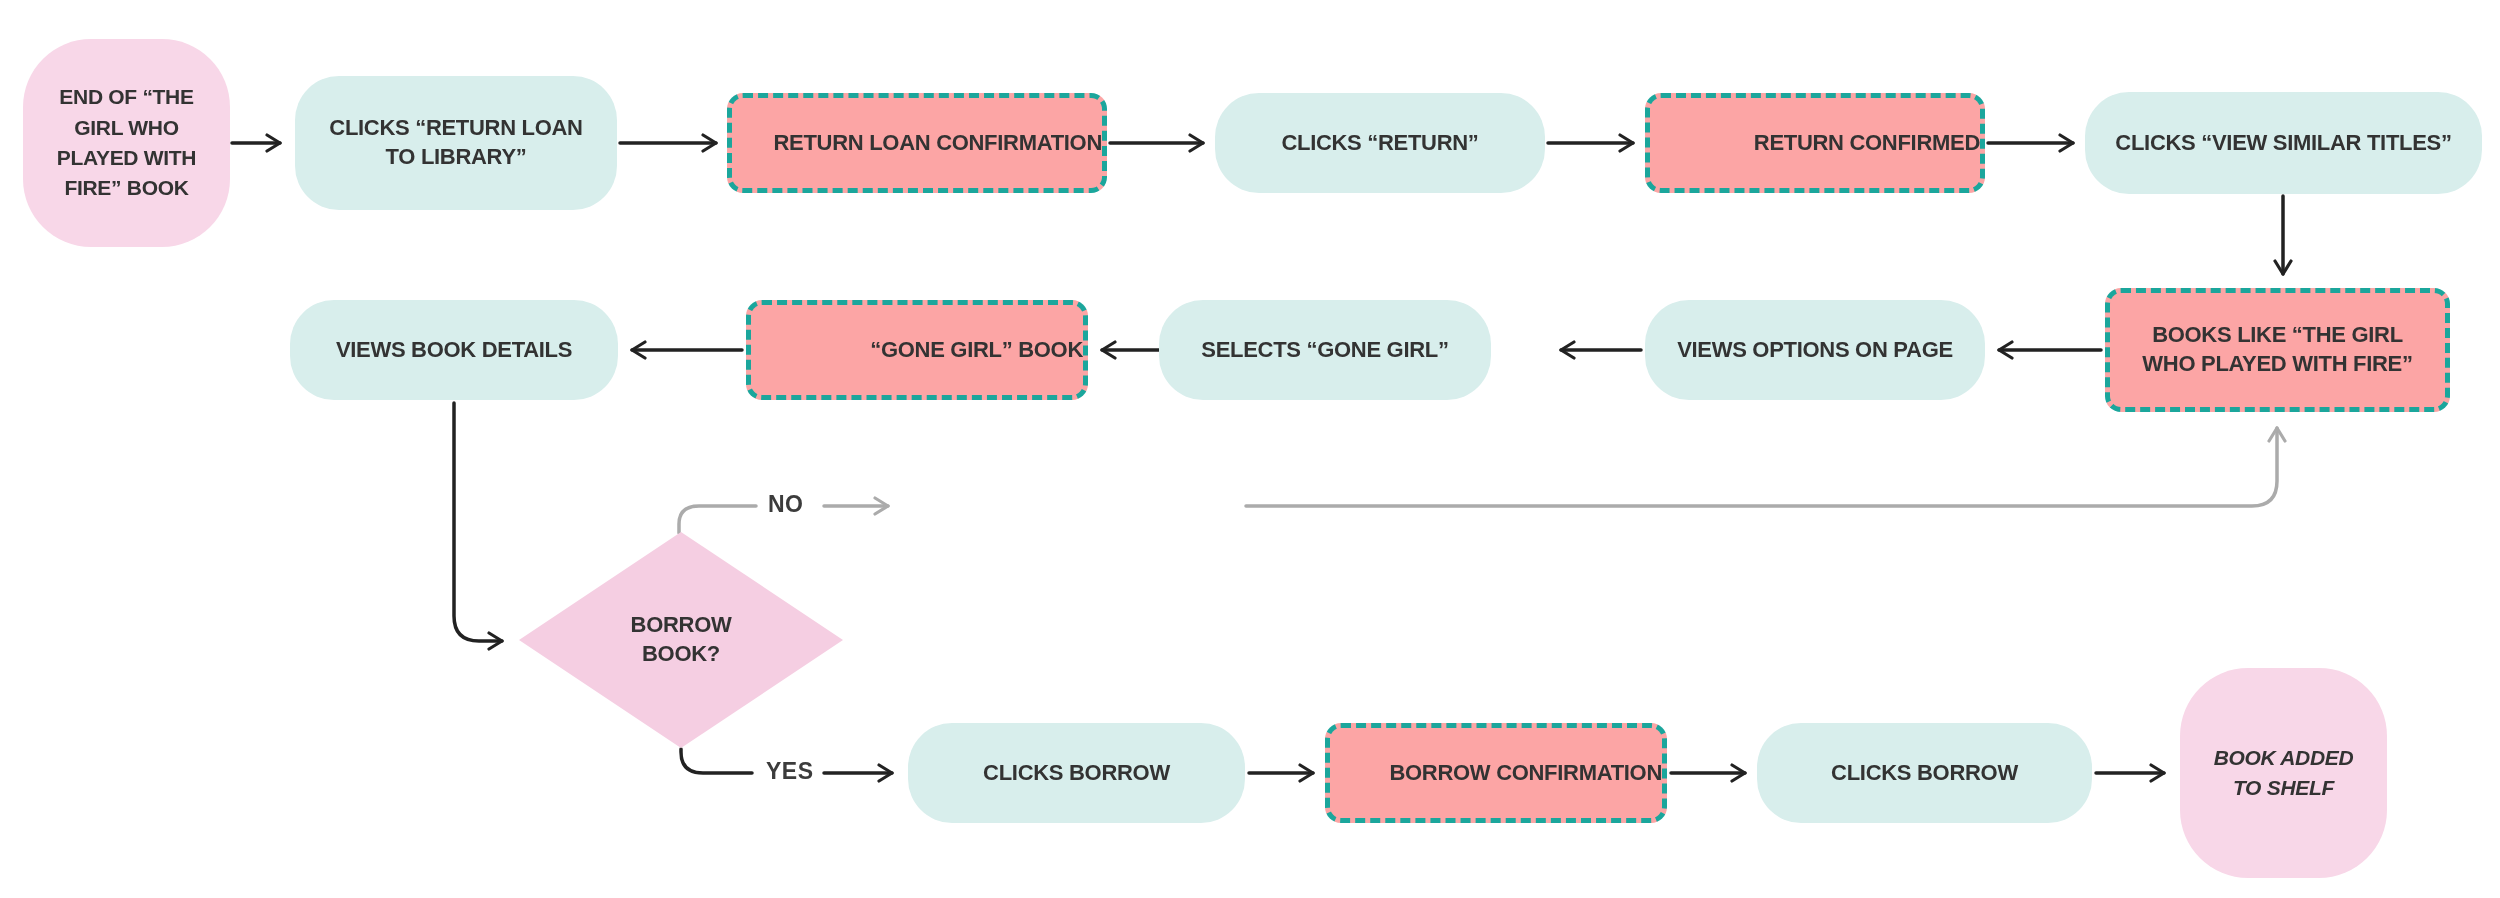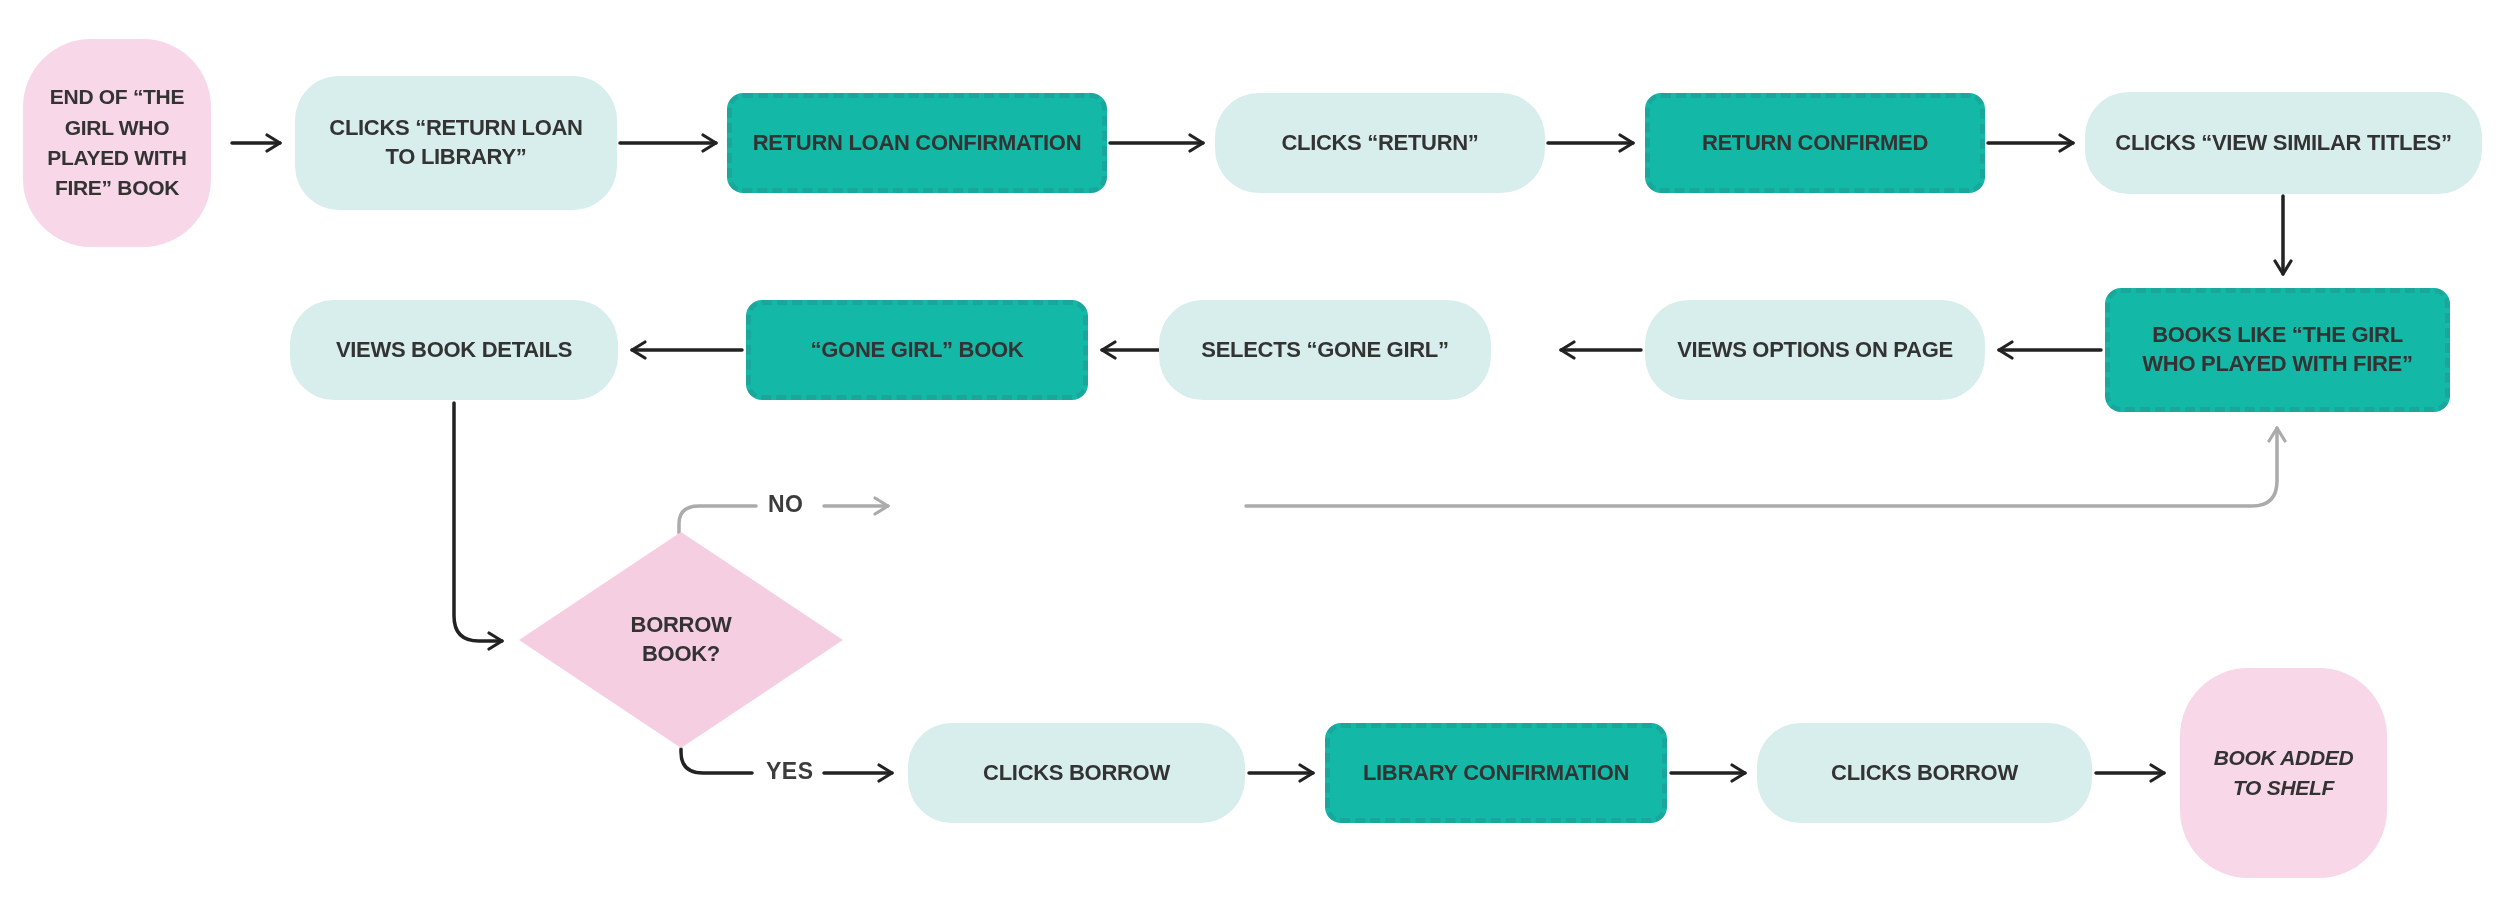--- a/index.html
+++ b/index.html
@@ -10,21 +10,21 @@
   .layer{position:absolute;left:0;top:0;width:2500px;height:898px;}
   .node{
     position:absolute;display:flex;align-items:center;justify-content:center;
     text-align:center;color:var(--text,#333);font-weight:bold;
     font-size:22px;letter-spacing:-0.3px;line-height:1.3;box-sizing:border-box;
   }
   .node .lbl{display:block;}
   .nw .lbl{white-space:nowrap;}
   .action{background:var(--action-fill,#d8eeec);border-radius:44px;}
   .terminal{background:var(--terminal-fill,#f8d7e8);border-radius:68px;padding:0 22px;line-height:1.45;font-size:21px;}
-  .screen{background:#14b8a6;border:5px dashed var(--screen-border,#1ba69c);border-radius:16px;}
+  .screen{background:#fca5a5;border:5px dashed var(--screen-border,#1ba69c);border-radius:16px;justify-content:flex-end;}
   .decision{
     background:var(--decision-fill,#f5cee2);
     clip-path:polygon(50% 0,100% 50%,50% 100%,0 50%);
   }
   .decision .lbl{width:130px;}
   .edge{stroke:var(--connector,#222);stroke-width:3.5;fill:none;stroke-linecap:round;}
   .edge.muted{stroke:var(--connector-muted,#ababab);}
   .ah-black{stroke:var(--connector,#222);fill:none;stroke-width:3.2;stroke-linecap:round;stroke-linejoin:round;}
   .ah-gray{stroke:var(--connector-muted,#ababab);fill:none;stroke-width:3.2;stroke-linecap:round;stroke-linejoin:round;}
   .edge-label{
@@ -60,21 +60,21 @@
     <path class="edge muted" d="M679 533 V524 Q679 506 699 506 H756"></path>
     <path class="edge muted" d="M824 506 H888" marker-end="url(#ahg)"></path>
     <path class="edge muted" d="M1246 506 H2252 Q2277 506 2277 481 V428" marker-end="url(#ahg)"></path>
     <path class="edge" d="M681 749 V752 Q681 773 703 773 H752"></path>
     <path class="edge" d="M824 773 H892" marker-end="url(#ahb)"></path>
     <path class="edge" d="M1249 773 H1313" marker-end="url(#ahb)"></path>
     <path class="edge" d="M1671 773 H1745" marker-end="url(#ahb)"></path>
     <path class="edge" d="M2096 773 H2164" marker-end="url(#ahb)"></path>
   </svg>
 
-  <div class="node terminal" style="left:23px;top:39px;width:188px;height:208px;">
+  <div class="node terminal" style="left:23px;top:39px;width:207px;height:208px;">
     <span class="lbl">END OF “THE GIRL WHO PLAYED WITH FIRE” BOOK</span>
   </div>
 
   <div class="node action" style="left:295px;top:76px;width:322px;height:134px;padding:0 18px;">
     <span class="lbl">CLICKS “RETURN LOAN TO LIBRARY”</span>
   </div>
 
   <div class="node screen nw" style="left:727px;top:93px;width:380px;height:100px;">
     <span class="lbl">RETURN LOAN CONFIRMATION</span>
   </div>
@@ -114,21 +114,21 @@
 
   <div class="node decision" style="left:519px;top:532px;width:324px;height:216px;">
     <span class="lbl">BORROW BOOK?</span>
   </div>
 
   <div class="node action nw" style="left:908px;top:723px;width:337px;height:100px;">
     <span class="lbl">CLICKS BORROW</span>
   </div>
 
   <div class="node screen nw" style="left:1325px;top:723px;width:342px;height:100px;">
-    <span class="lbl">LIBRARY CONFIRMATION</span>
+    <span class="lbl">BORROW CONFIRMATION</span>
   </div>
 
   <div class="node action nw" style="left:1757px;top:723px;width:335px;height:100px;">
     <span class="lbl">CLICKS BORROW</span>
   </div>
 
   <div class="node terminal" style="left:2180px;top:668px;width:207px;height:210px;font-style:italic;">
     <span class="lbl">BOOK ADDED TO SHELF</span>
   </div>
 

